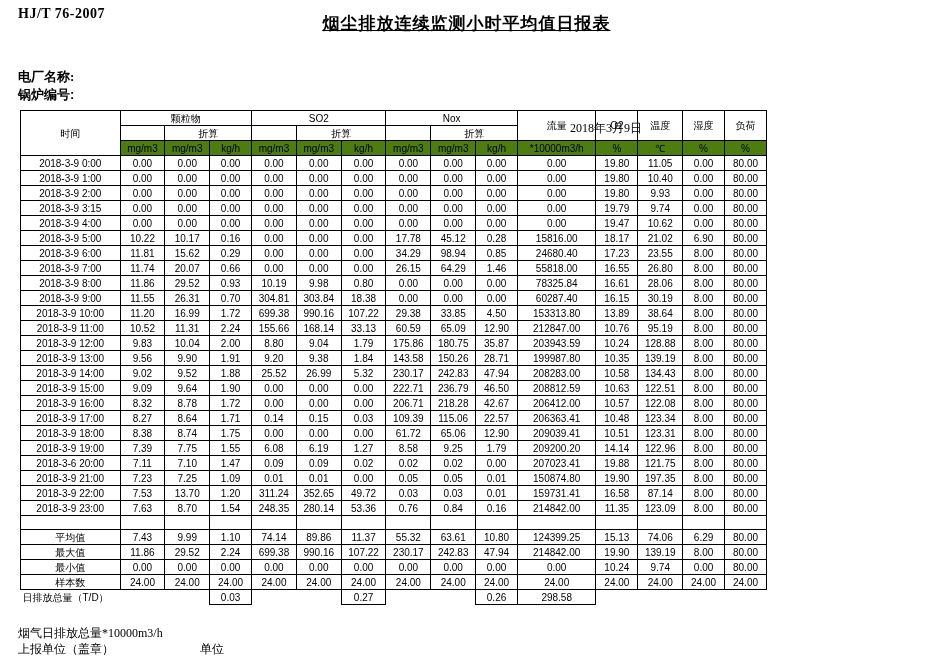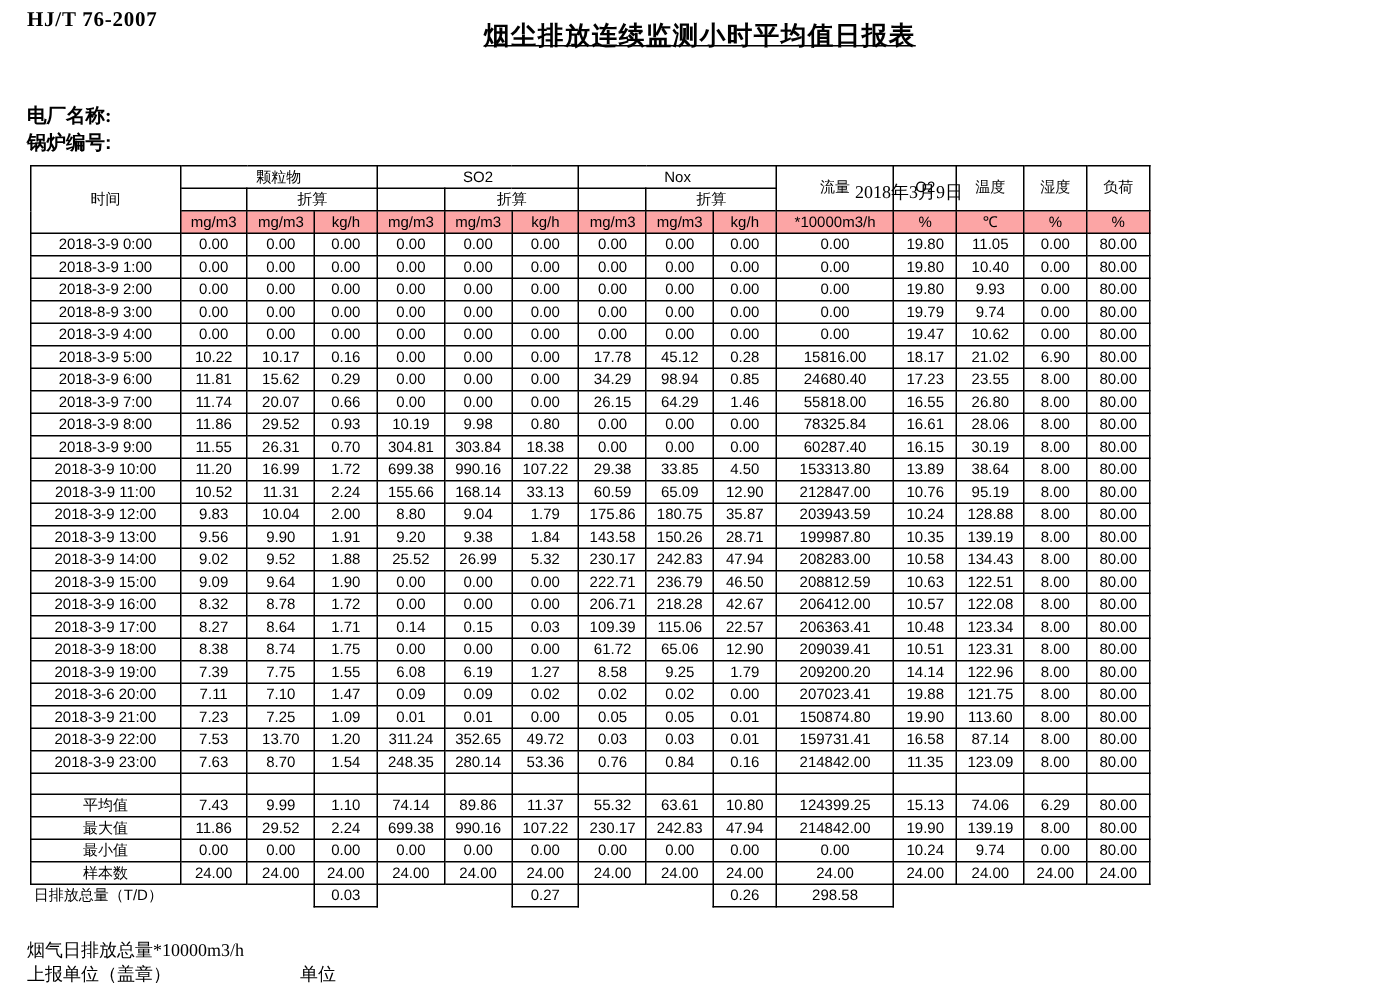--- a/index.html
+++ b/index.html
@@ -52,21 +52,21 @@
     text-align:center;
     vertical-align:middle;
     white-space:nowrap;
     font-size:10px;
     line-height:13px;
   }
   td.hdr{font-size:10px;}
   td.unit{font-size:9px;}
   td.num{text-align:right;padding-right:5px;}
   td.time{text-align:right;padding-right:6px;font-size:10px;}
-  tr.timehdr td{background:#fca5a5;}
+  tr.timehdr td{background:#4d7c0f;}
   tr.datarow td{background:#ffffff;}
   tr.blank td{height:13px;}
   .nb{border:none !important;}
   .footer1{
     position:absolute;left:18px;top:625px;
     font-size:12px;font-family:"Liberation Serif", serif;
   }
   .footer2{
     position:absolute;left:18px;top:641px;
     font-size:12px;font-family:"Liberation Serif", serif;
@@ -188,21 +188,21 @@
           <td class="num">0.00</td>
           <td class="num">0.00</td>
           <td class="num">0.00</td>
           <td class="num">0.00</td>
           <td class="num">19.80</td>
           <td class="num">9.93</td>
           <td class="num">0.00</td>
           <td class="num">80.00</td>
         </tr>
         <tr class="datarow">
-          <td class="time">2018-8-9 3:00</td>
+          <td class="time">2018-3-9 3:15</td>
           <td class="num">0.00</td>
           <td class="num">0.00</td>
           <td class="num">0.00</td>
           <td class="num">0.00</td>
           <td class="num">0.00</td>
           <td class="num">0.00</td>
           <td class="num">0.00</td>
           <td class="num">0.00</td>
           <td class="num">0.00</td>
           <td class="num">0.00</td>
@@ -506,21 +506,21 @@
           <td class="num">7.25</td>
           <td class="num">1.09</td>
           <td class="num">0.01</td>
           <td class="num">0.01</td>
           <td class="num">0.00</td>
           <td class="num">0.05</td>
           <td class="num">0.05</td>
           <td class="num">0.01</td>
           <td class="num">150874.80</td>
           <td class="num">19.90</td>
-          <td class="num">113.60</td>
+          <td class="num">197.35</td>
           <td class="num">8.00</td>
           <td class="num">80.00</td>
         </tr>
         <tr class="datarow">
           <td class="time">2018-3-9 22:00</td>
           <td class="num">7.53</td>
           <td class="num">13.70</td>
           <td class="num">1.20</td>
           <td class="num">311.24</td>
           <td class="num">352.65</td>

